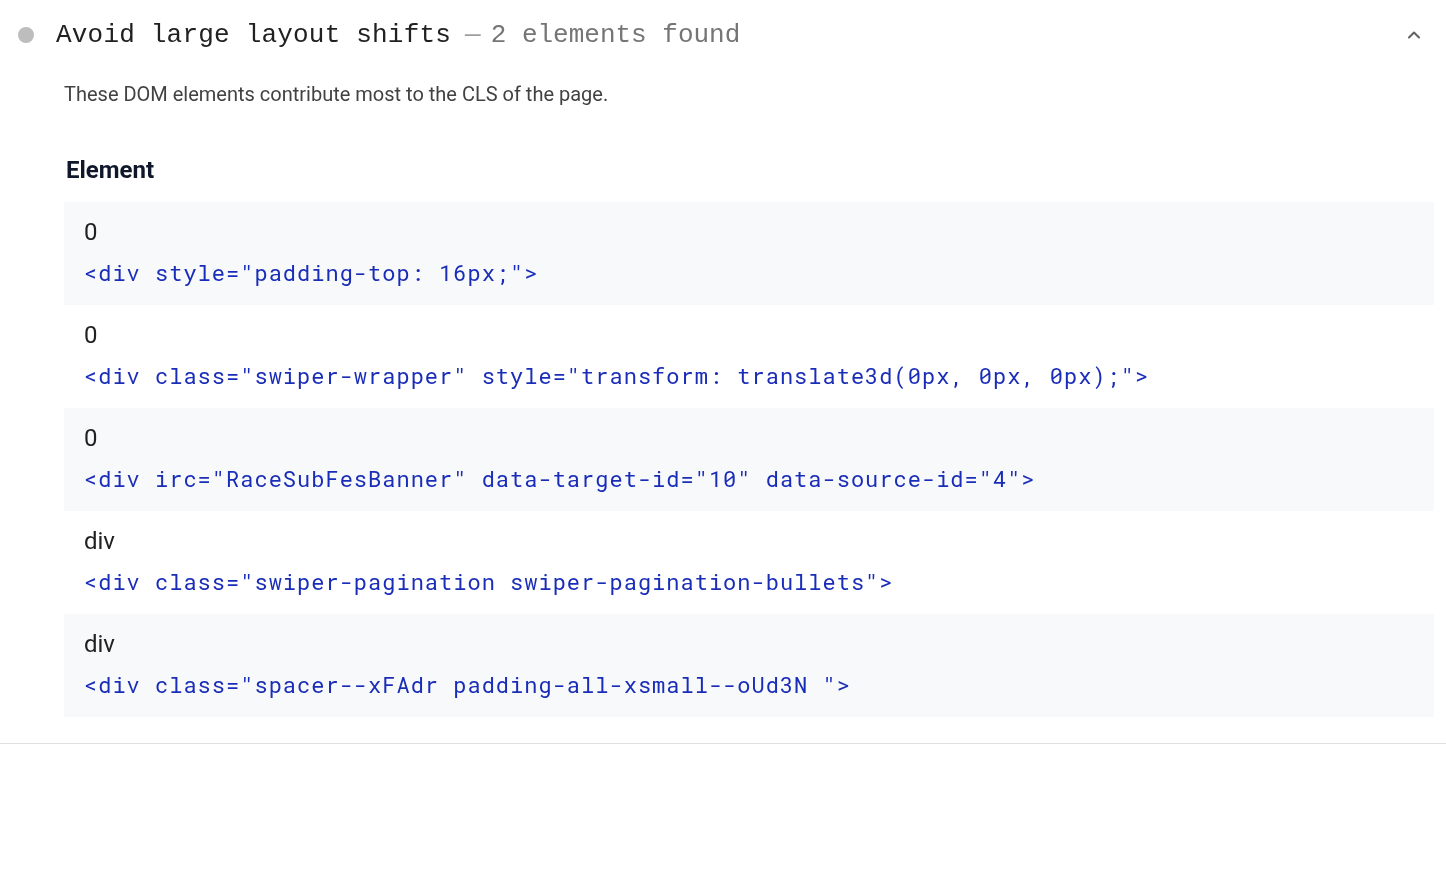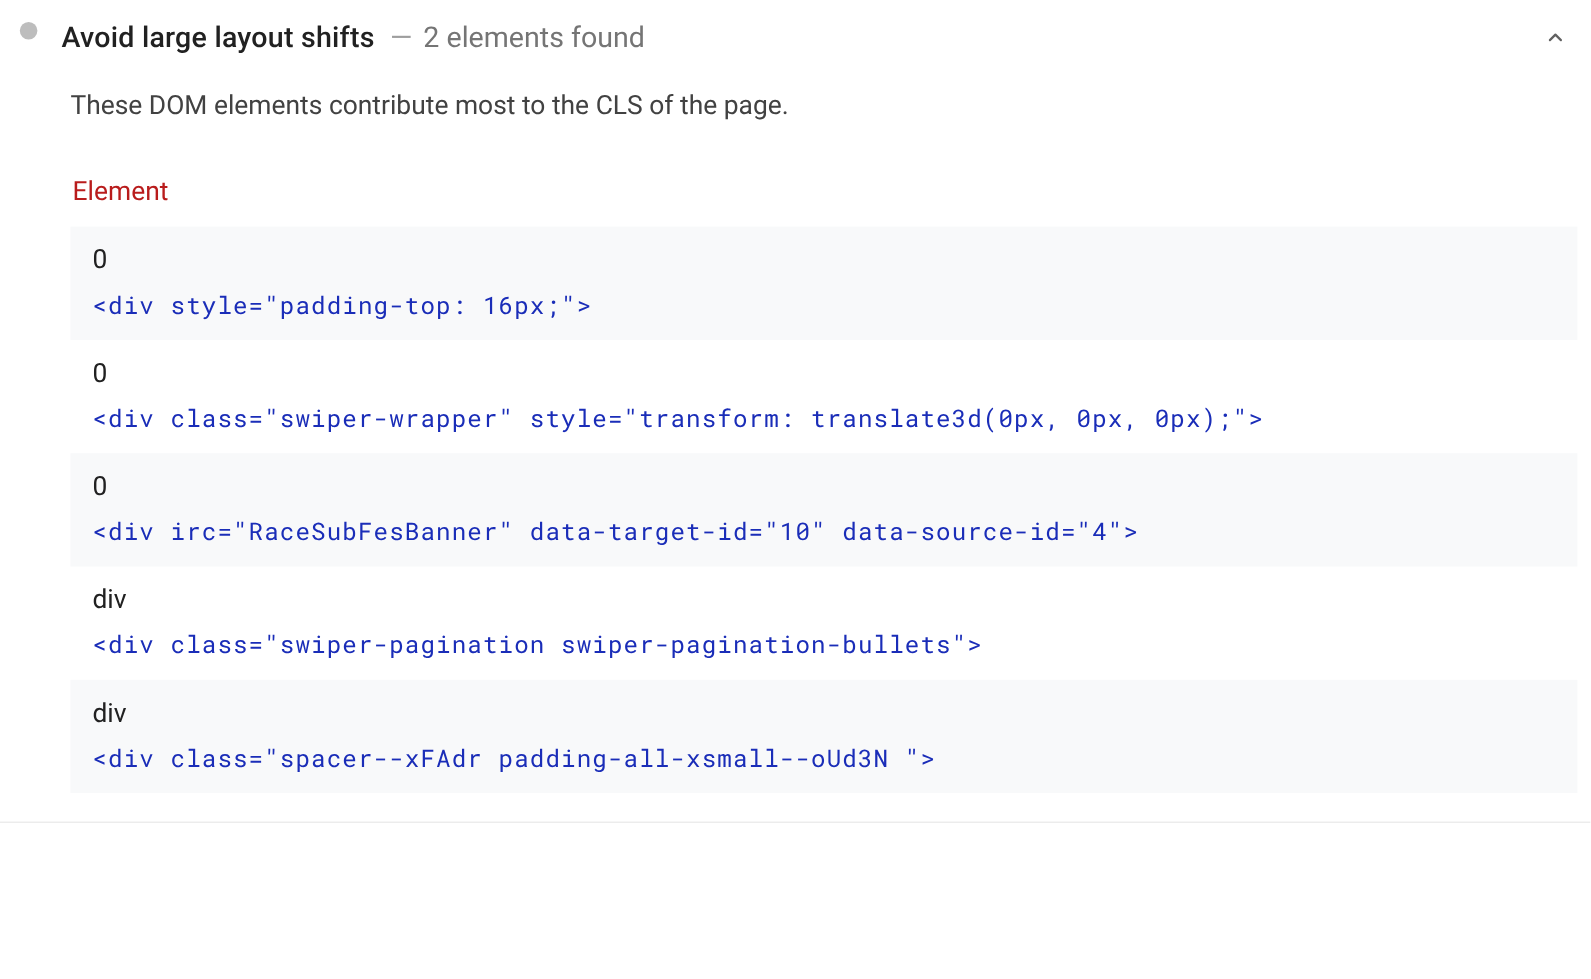--- a/index.html
+++ b/index.html
@@ -8,23 +8,24 @@
     background: #fff;
     color: #212121;
     font-size: 16px;
     width: 1446px;
   }
   .audit {
     padding: 12px 12px 0 12px;
   }
   .audit-header {
     display: flex;
-    align-items: flex-start;
+    align-items: center;
     padding: 8px 0 20px 0;
     cursor: pointer;
+    font-family: Liberation Mono, monospace;
   }
   .bullet-icon {
     width: 16px;
     height: 16px;
     border-radius: 50%;
     background: #bdbdbd;
     flex: 0 0 auto;
     margin: 0 22px 0 6px;
   }
   .audit-title {
@@ -52,30 +53,30 @@
     align-items: center;
     justify-content: center;
     color: #616161;
     margin-right: 6px;
   }
   .chevron svg { display:block; }
   .audit-body {
     padding: 0 0 0 52px;
   }
   .description {
-    font-size: 24px;
+    font-size: 20px;
     color: #424242;
     margin: 12px 0 50px 0;
     font-weight: 400;
   }
   .col-header {
     font-size: 24px;
-    color: #b91c1c;
+    color: #0f172a;
     margin: 0 0 18px 2px;
-    font-weight: 400;
+    font-weight: 700;
   }
   .rows { }
   .row {
     padding: 16px 20px 18px 20px;
   }
   .row.shade { background: #f8f9fa; }
   .row-label {
     font-size: 24px;
     color: #212121;
     margin-bottom: 12px;

